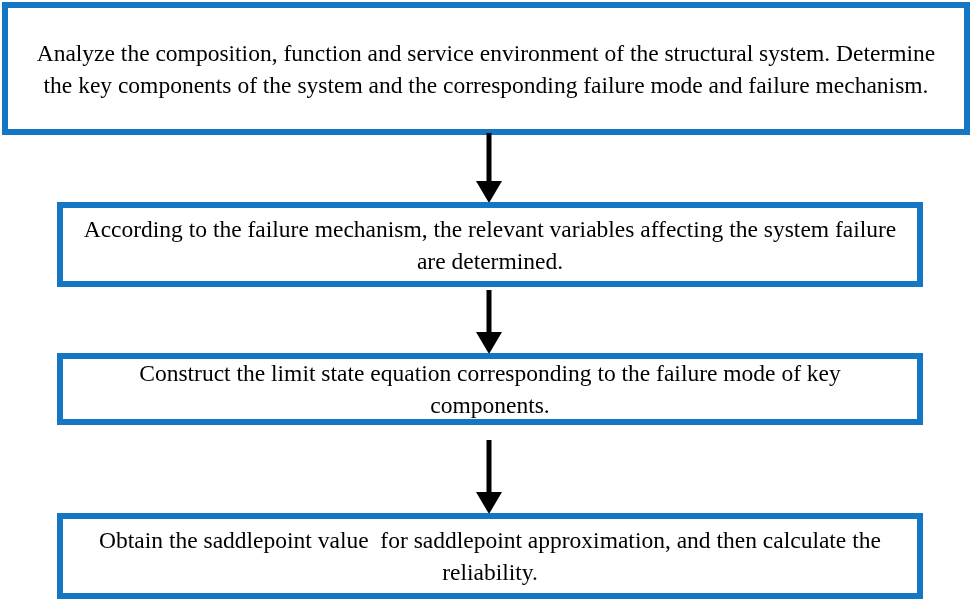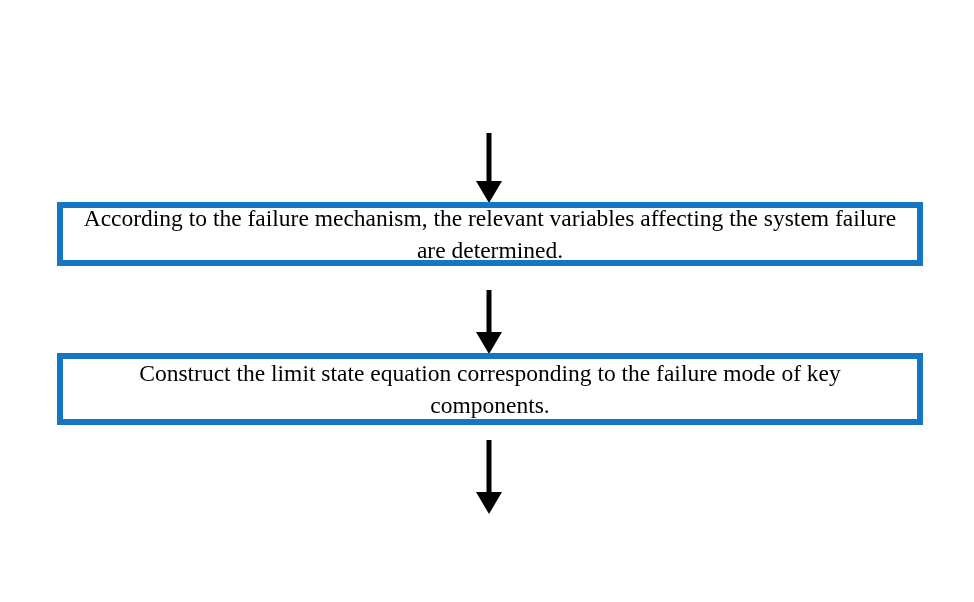--- a/index.html
+++ b/index.html
@@ -40,38 +40,41 @@
     font-size: 23.5px;
     line-height: 32px;
     color: #000000;
     padding: 0 14px;
     box-sizing: border-box;
     white-space: pre-wrap;
   }
 
   
   #node-1 { left: 2px;  top: 2px;   width: 968px; height: 133px; }
-  #node-2 { left: 57px; top: 202px; width: 866px; height: 64px;  }
+  #node-2 { left: 57px; top: 202px; width: 866px; height: 85px;  }
   #node-3 { left: 57px; top: 353px; width: 866px; height: 72px;  }
   #node-4 { left: 57px; top: 513px; width: 866px; height: 86px;  }
 
   
   .connector {
     position: absolute;
     overflow: visible;
   }
   #connector-1 { left: 462px; top: 133px; width: 54px; height: 70px; }
   #connector-2 { left: 462px; top: 290px; width: 54px; height: 64px; }
   #connector-3 { left: 462px; top: 440px; width: 54px; height: 74px; }
 </style>
 </head>
 <body>
 
 <div id="flowchart">
 
+  <div class="node" id="node-1">
+    <span class="node-text">Analyze the composition, function and service environment of the structural system. Determine the key components of the system and the corresponding failure mode and failure mechanism.</span>
+  </div>
 
   <svg class="connector" id="connector-1" viewBox="0 0 54 70">
     <line x1="27" y1="0" x2="27" y2="50" stroke="#000000" stroke-width="5"></line>
     <polygon points="14,48 40,48 27,70" fill="#000000"></polygon>
   </svg>
 
   <div class="node" id="node-2">
     <span class="node-text">According to the failure mechanism, the relevant variables affecting the system failure are determined.</span>
   </div>
 
@@ -82,14 +85,17 @@
 
   <div class="node" id="node-3">
     <span class="node-text">Construct the limit state equation corresponding to the failure mode of key components.</span>
   </div>
 
   <svg class="connector" id="connector-3" viewBox="0 0 54 74">
     <line x1="27" y1="0" x2="27" y2="54" stroke="#000000" stroke-width="5"></line>
     <polygon points="14,52 40,52 27,74" fill="#000000"></polygon>
   </svg>
 
+  <div class="node" id="node-4">
+    <span class="node-text">Obtain the saddlepoint value  for saddlepoint approximation, and then calculate the reliability.</span>
+  </div>
 
 </div>
 
 </body></html>

